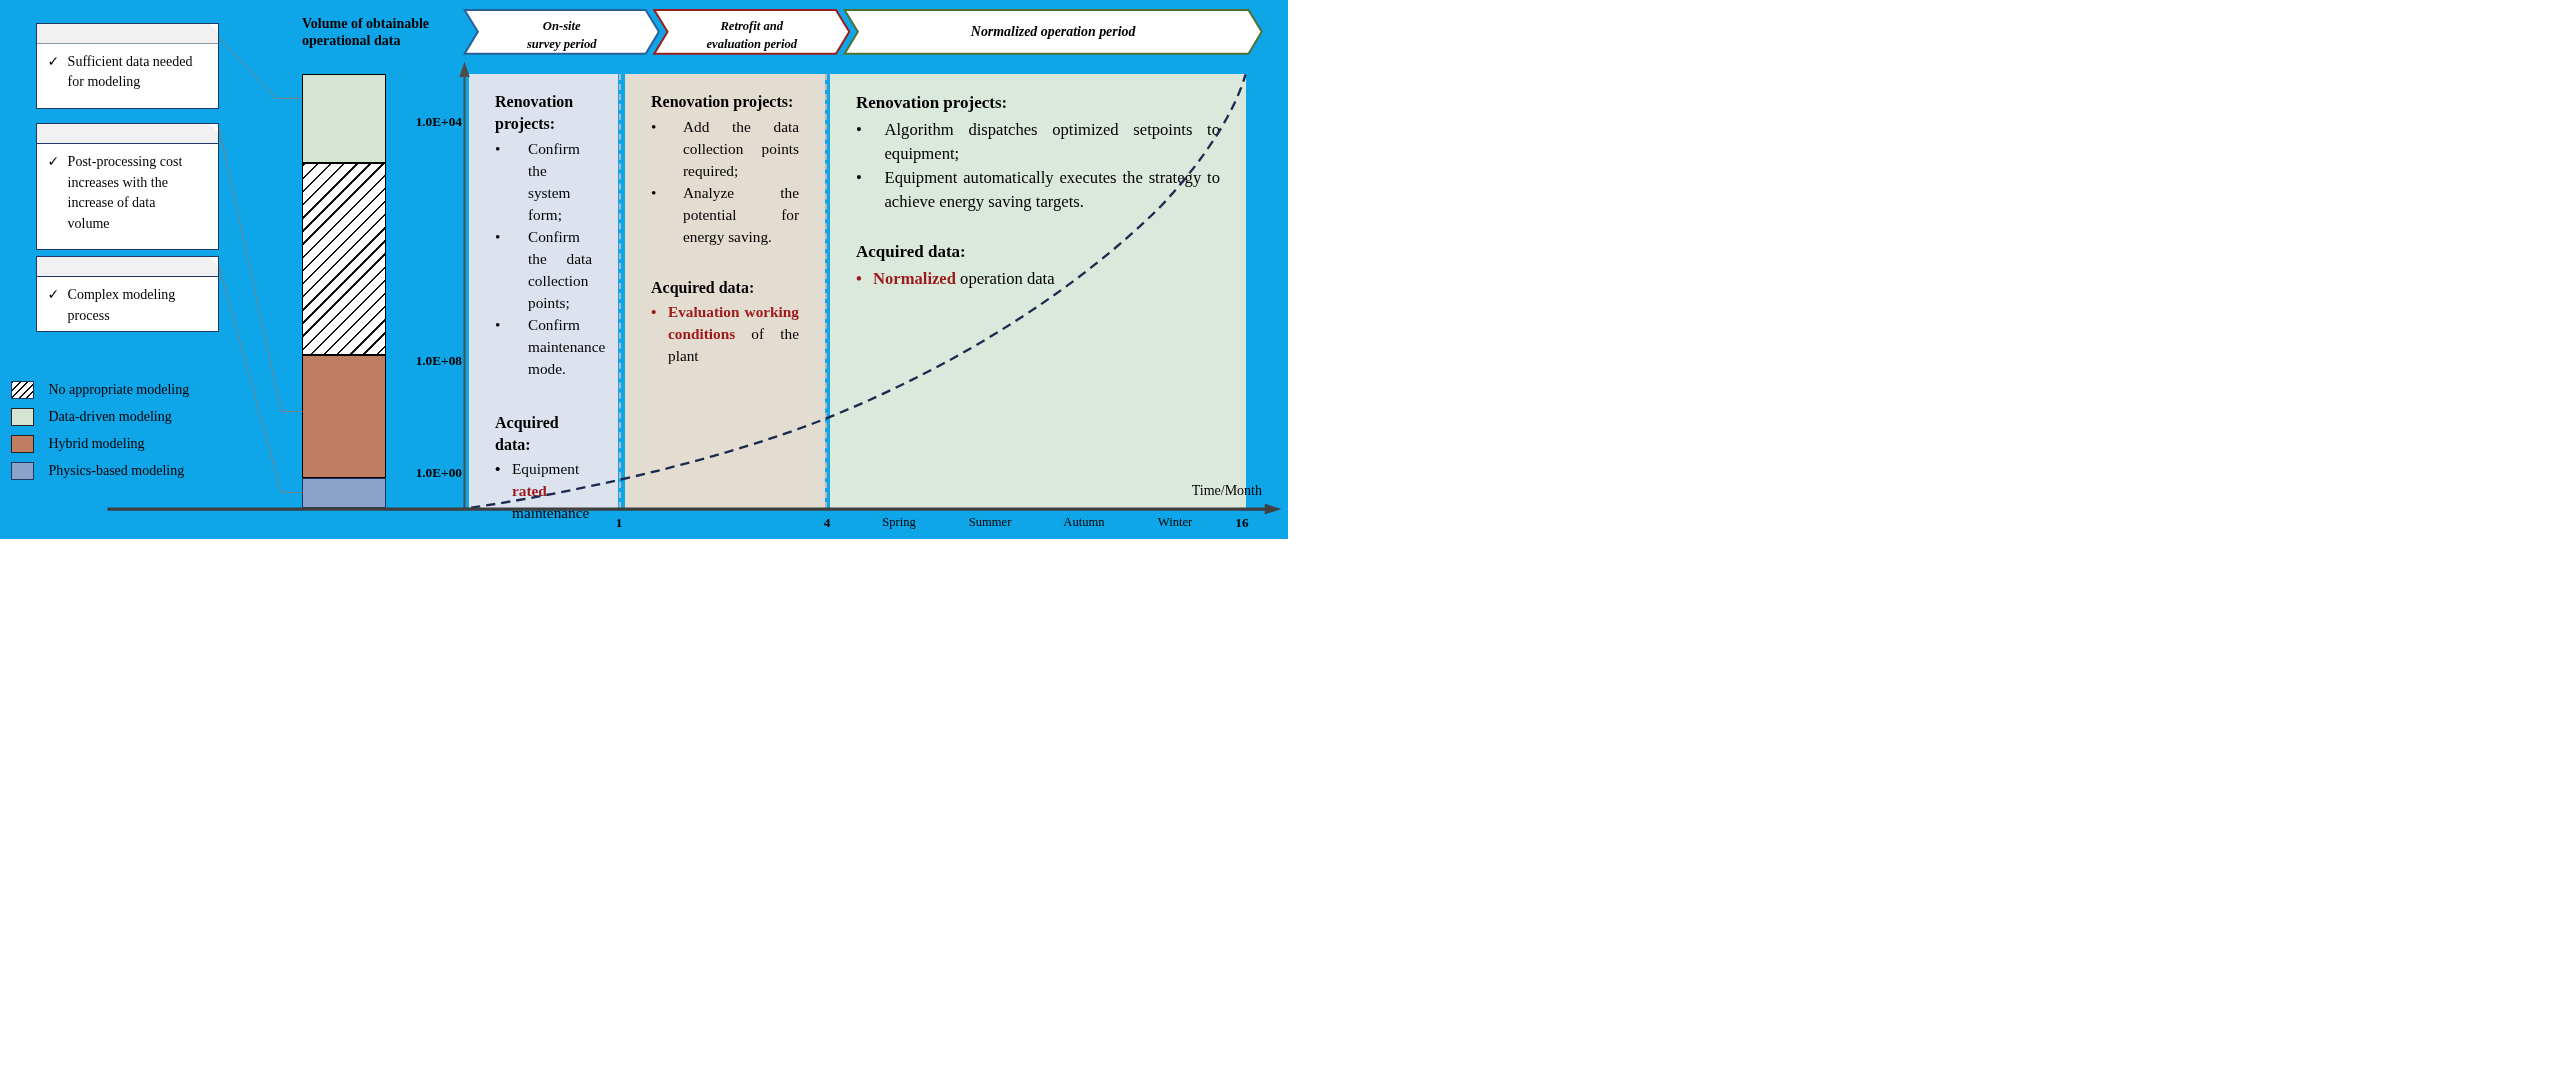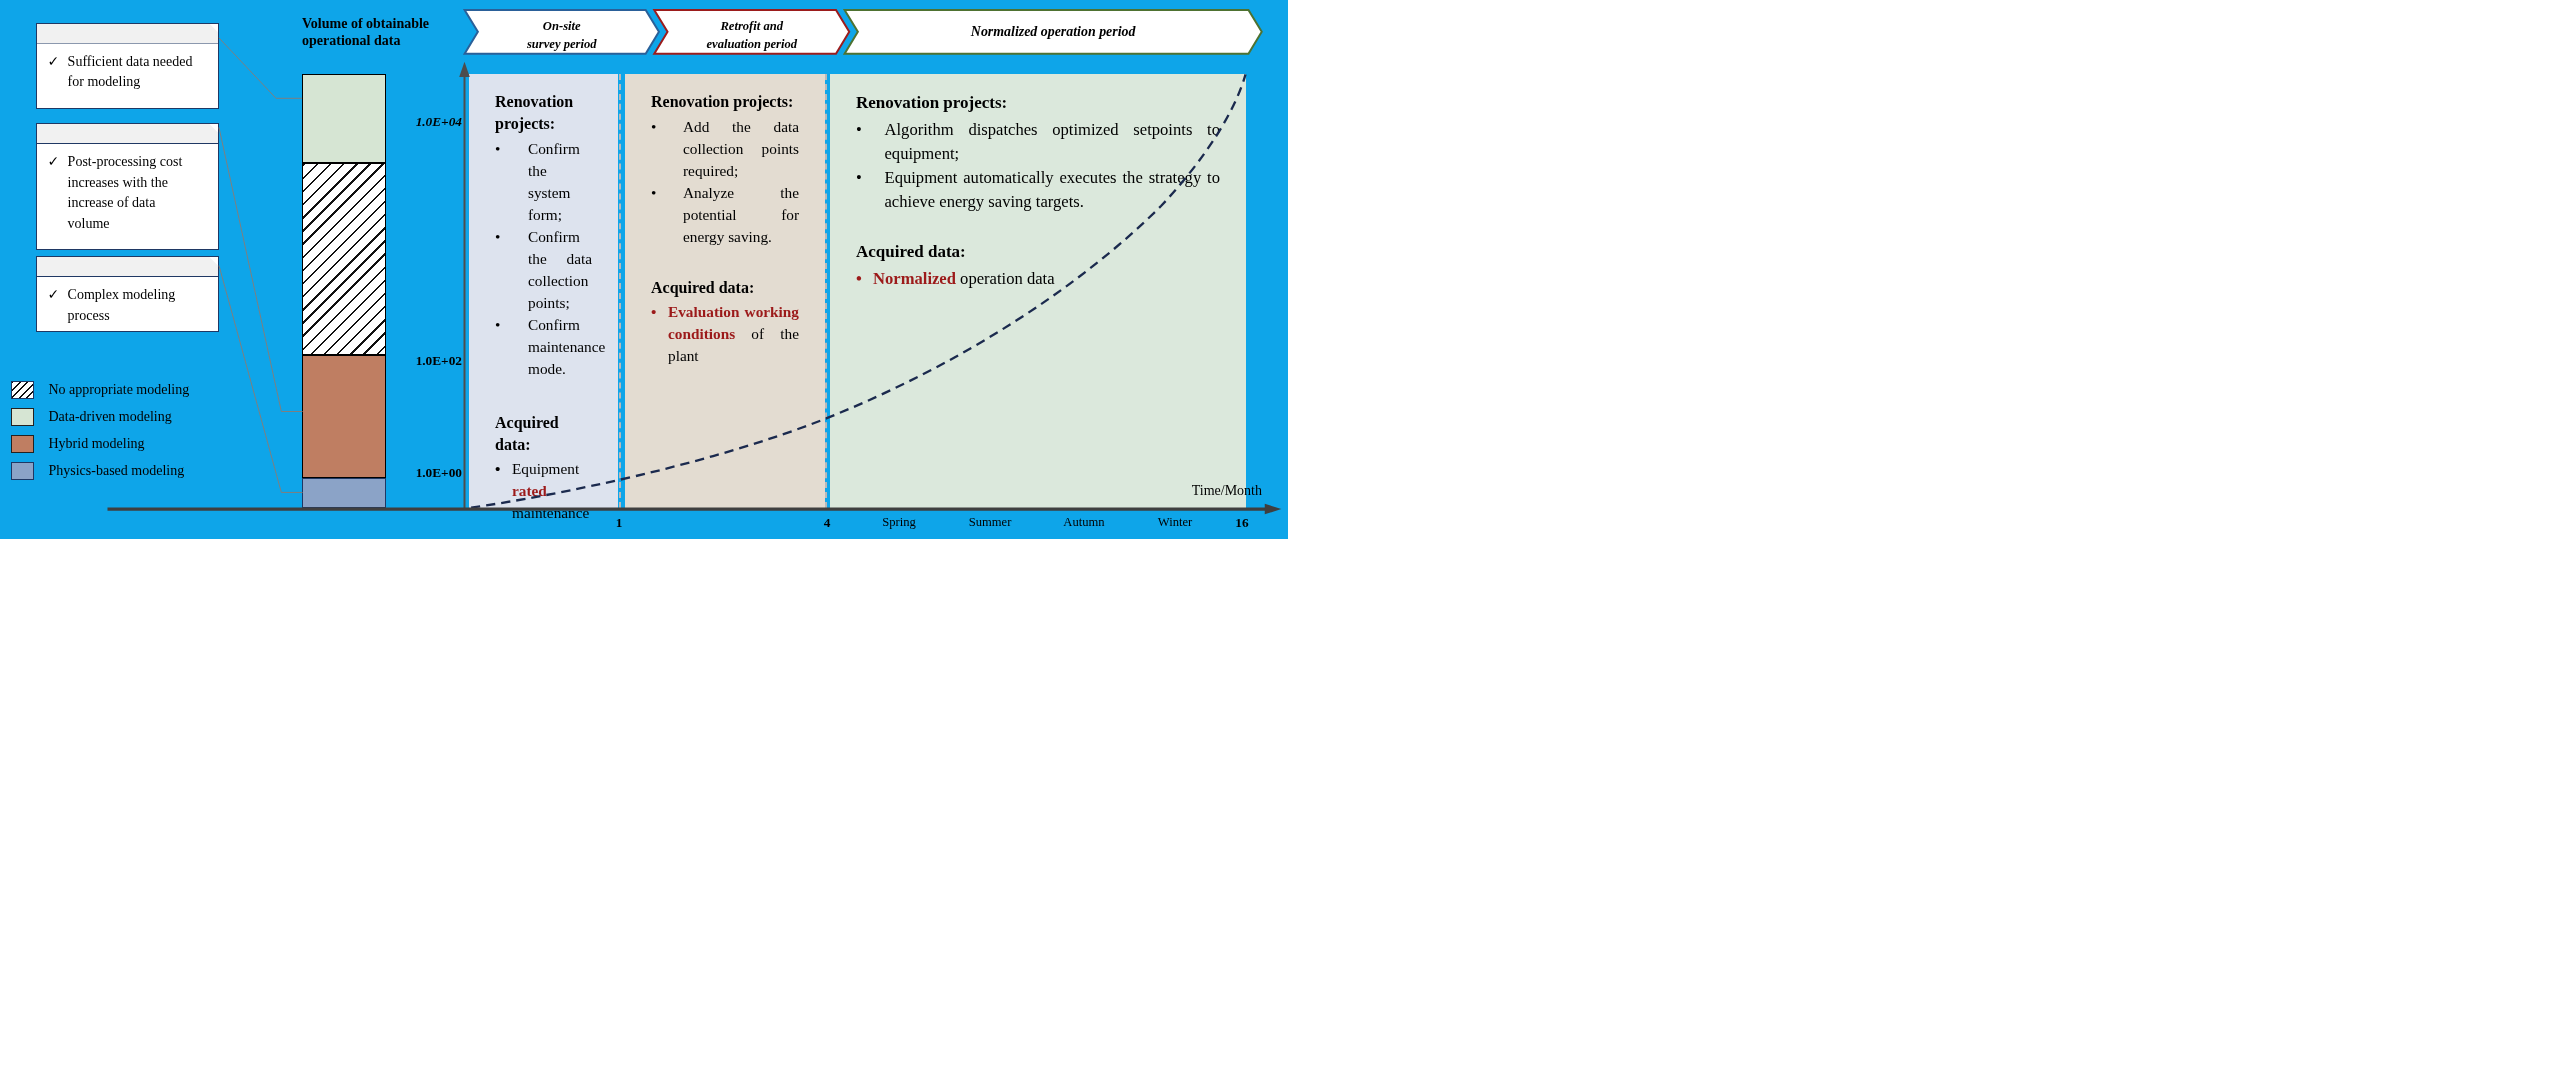--- a/index.html
+++ b/index.html
@@ -177,22 +177,22 @@
     </div>
 
   <div id="bar">
       <div class="bar-seg seg-green" style="top: 74px; height: 89px;"></div>
       <div class="bar-seg seg-hatch" style="top: 163px; height: 192px;"></div>
       <div class="bar-seg seg-brown" style="top: 355px; height: 123px;"></div>
       <div class="bar-seg seg-blue" style="top: 478px; height: 30px;"></div>
     </div>
 
   <div id="ylabels">
-      <div class="ylab" style="left: 356px; top: 114px; width: 106px; font-style: italic;">1.0E+04</div>
-      <div class="ylab" style="left: 356px; top: 353px; width: 106px;">1.0E+02</div>
+      <div class="ylab" style="left: 356px; top: 114px; width: 106px;">1.0E+04</div>
+      <div class="ylab" style="left: 356px; top: 353px; width: 106px;">1.0E+08</div>
       <div class="ylab" style="left: 356px; top: 421px; width: 106px; margin-top: 44px;">1.0E+00</div>
     </div>
 
   <svg id="overlay" viewBox="0 0 1941 812" width="1288" height="539">
       <polyline points="330,57 416,148 455,148" fill="none" stroke="#7f7f7f" stroke-width="1.5"></polyline>
       <polyline points="330,192 424,620 456,620" fill="none" stroke="#7f7f7f" stroke-width="1.5"></polyline>
       <polyline points="330,400 424,742 456,742" fill="none" stroke="#7f7f7f" stroke-width="1.5"></polyline>
       <line x1="700" y1="768" x2="700" y2="108" stroke="#4d4d4d" stroke-width="3"></line>
       <polygon points="700,93 692,116 708,116" fill="#4d4d4d"></polygon>
       <path d="M 710 765 C 840 746, 1070 700, 1246 630 C 1450 548, 1630 430, 1750 310 C 1820 235, 1862 165, 1877 112" fill="none" stroke="#1b2a4e" stroke-width="3.5" stroke-dasharray="14 9"></path>

